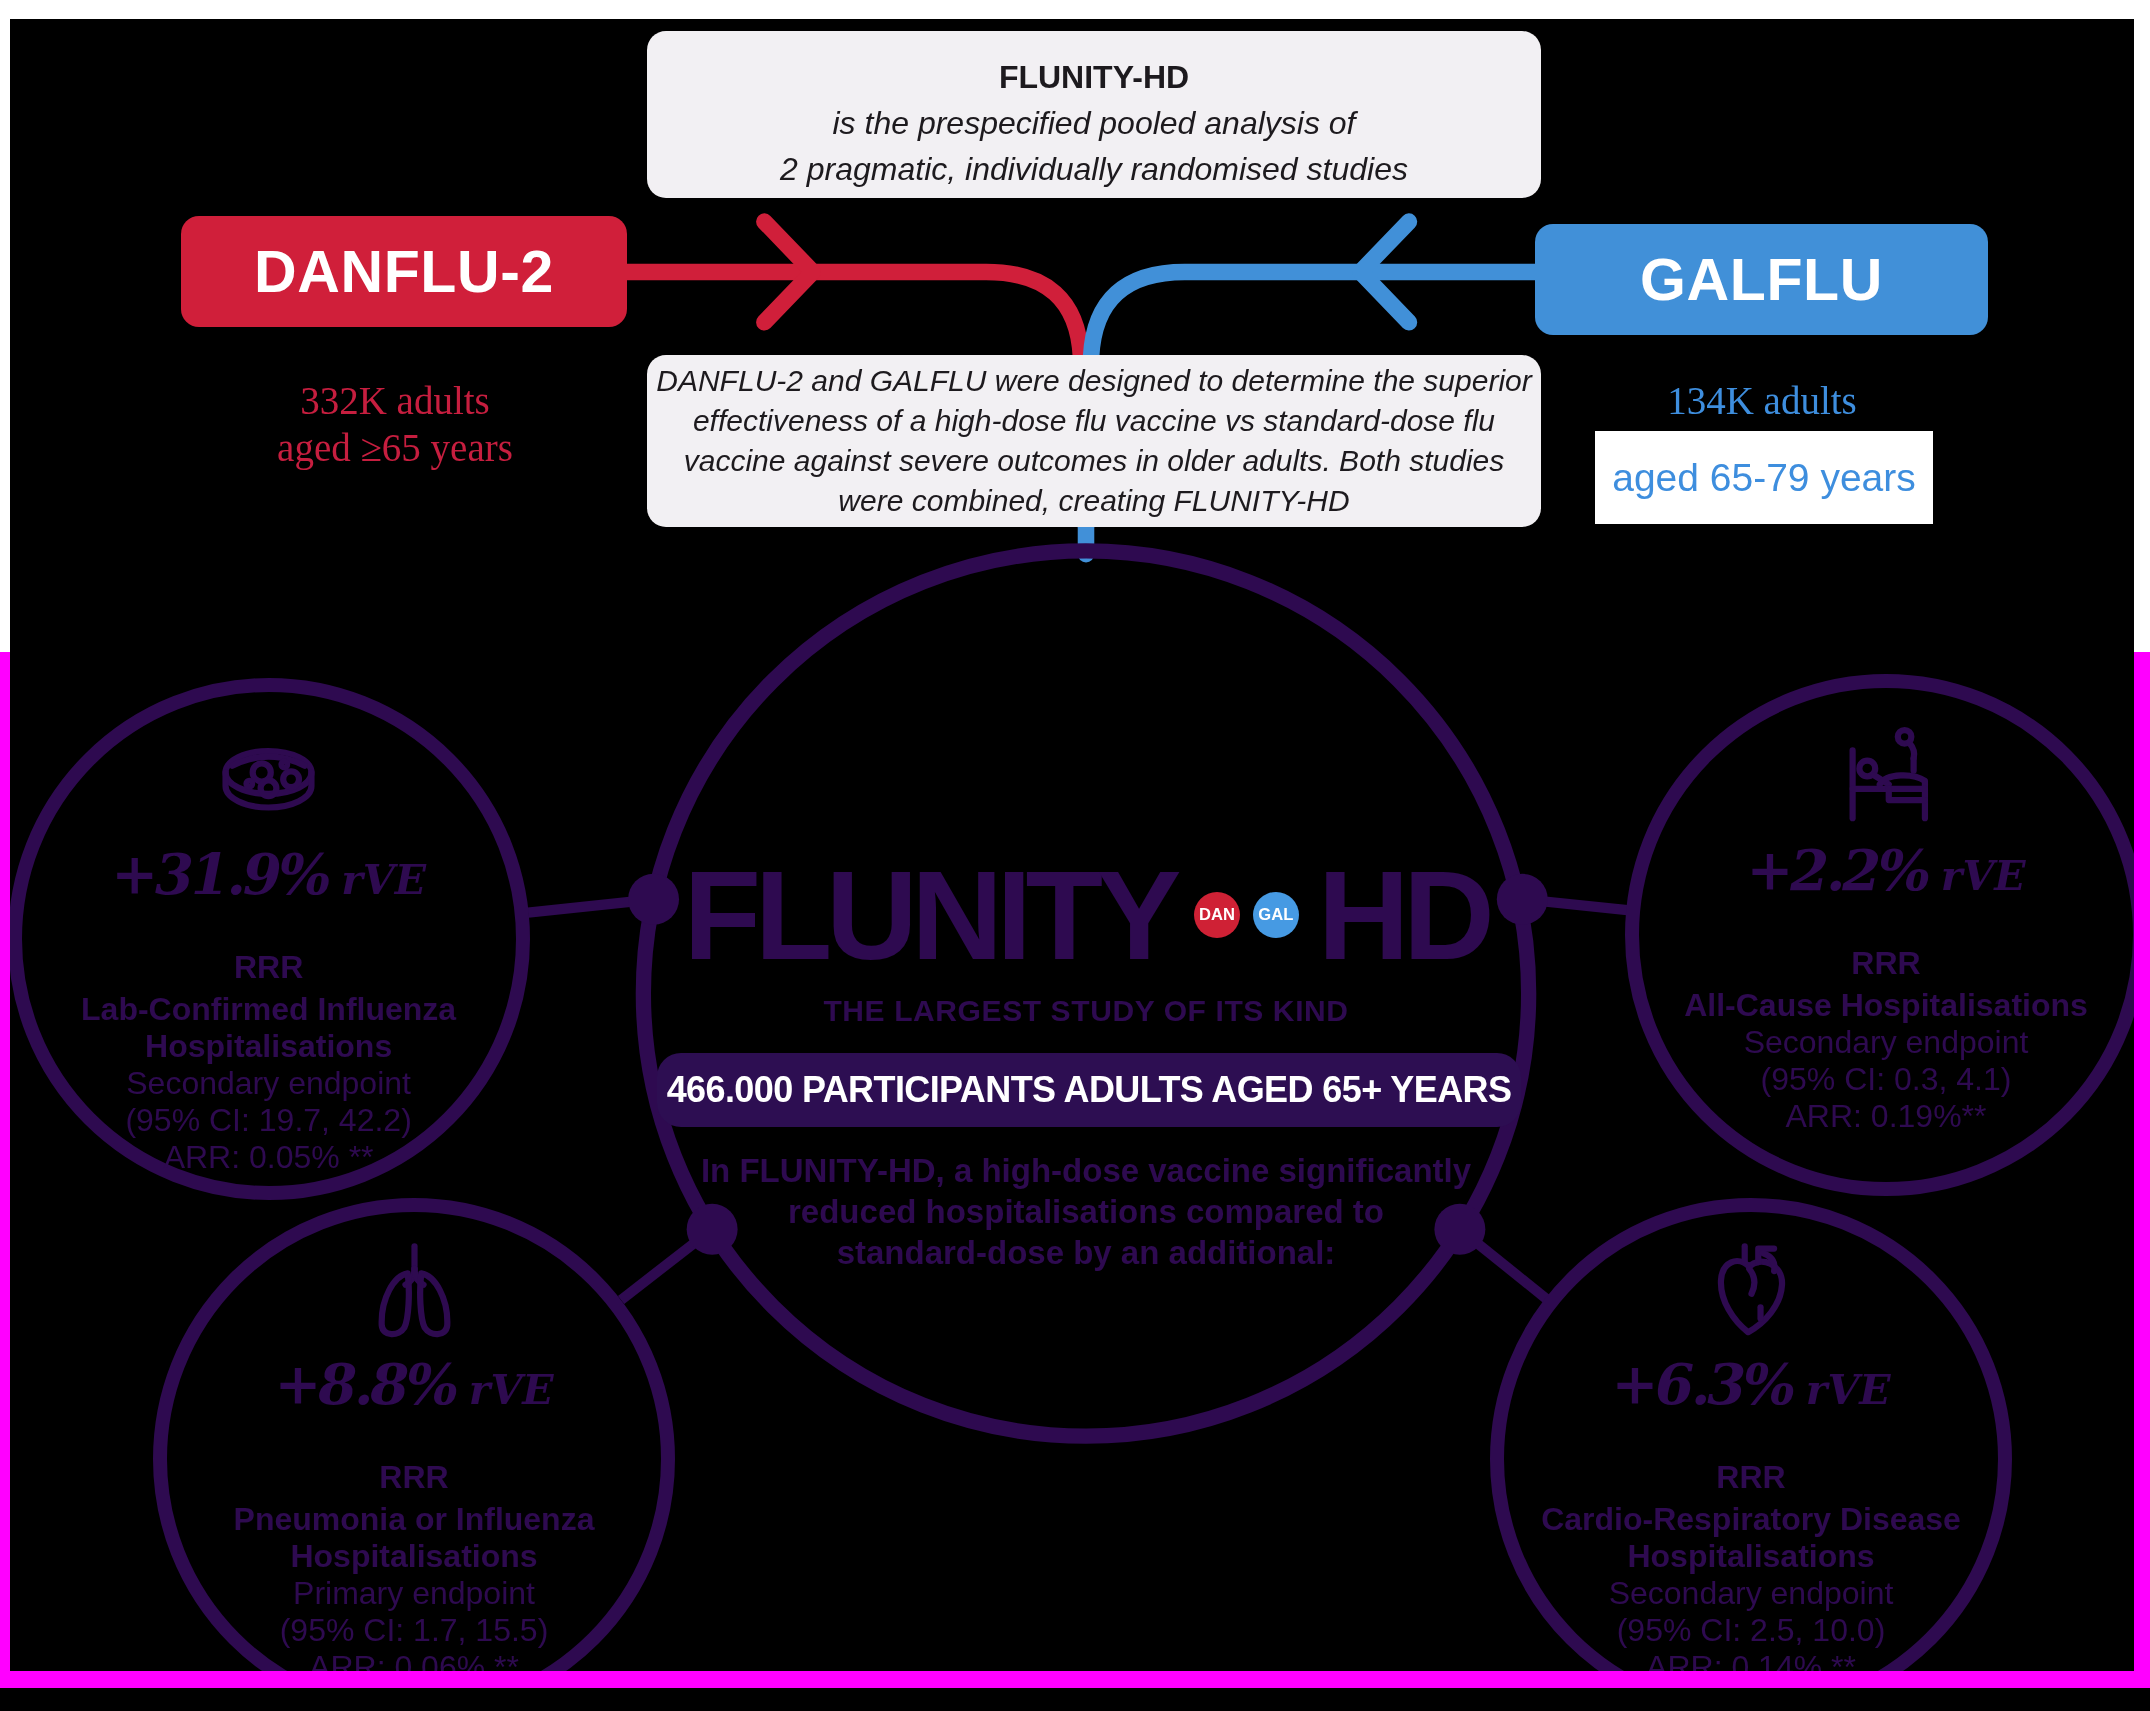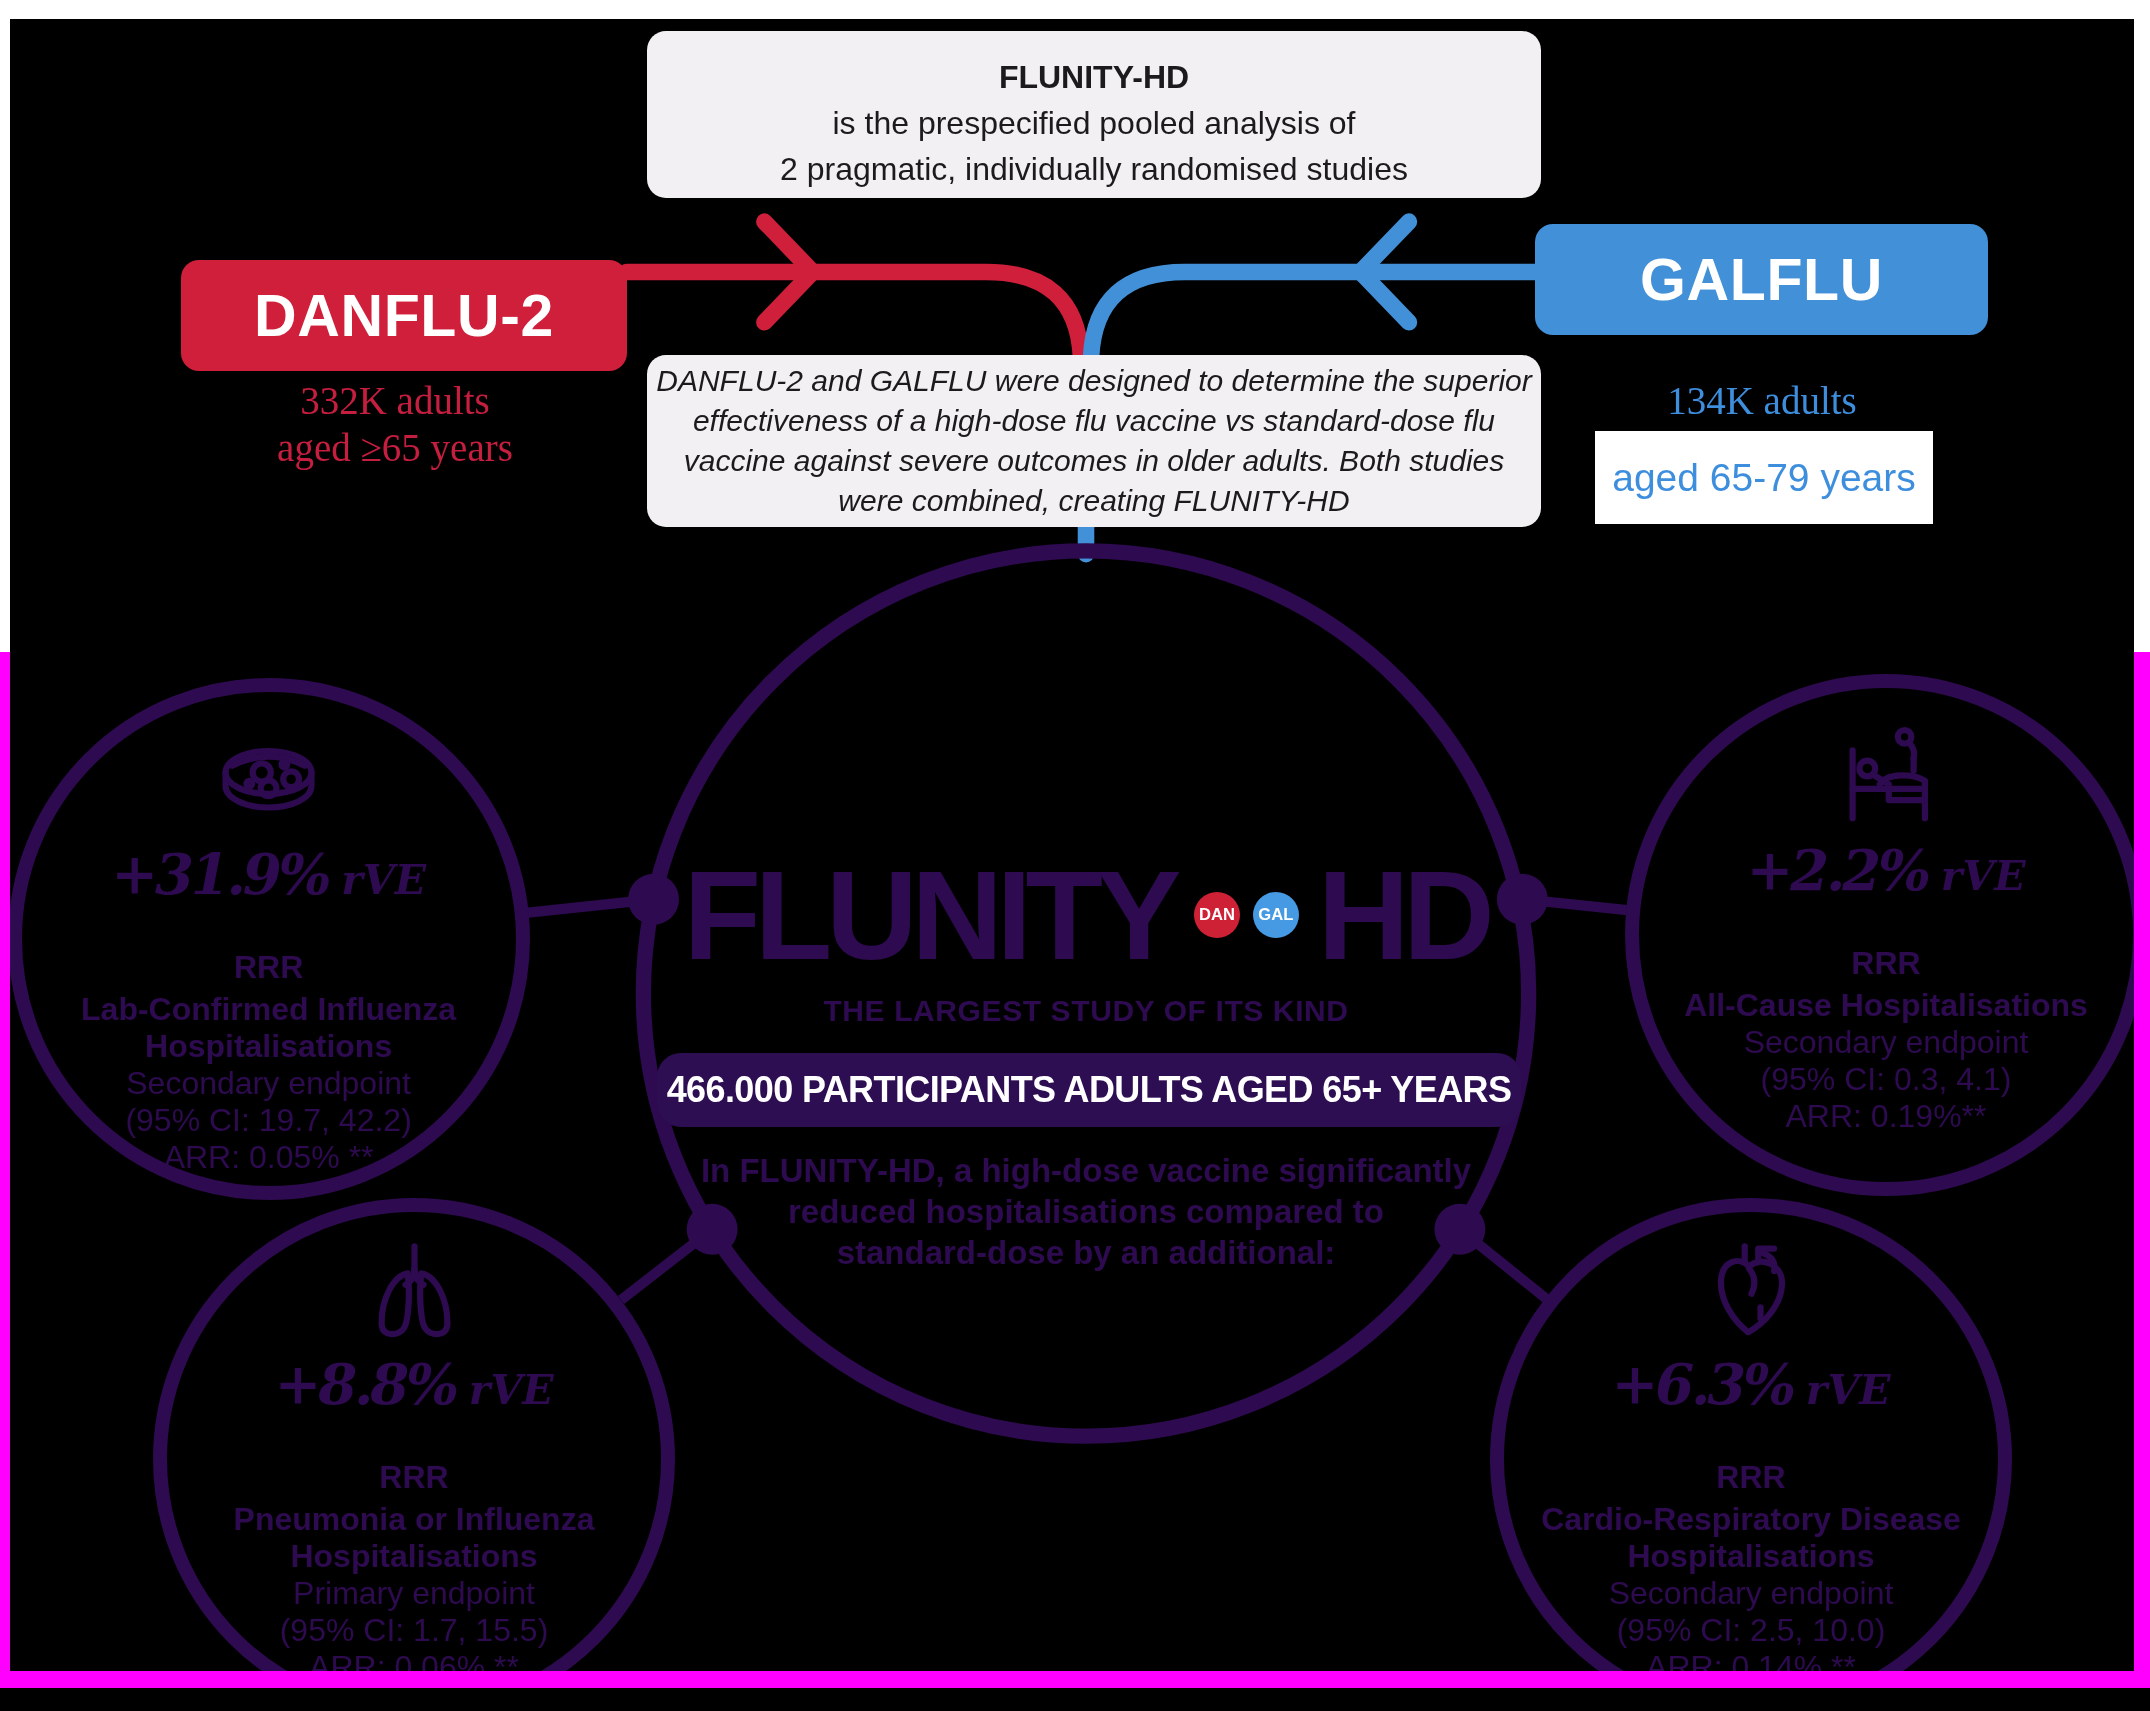--- a/index.html
+++ b/index.html
@@ -25,29 +25,29 @@
   .band-bottom{position:absolute;left:0;bottom:0;width:100%;height:16.6px;background:var(--magenta);z-index:60;}
 
   
   #wires{position:absolute;left:0;top:0;z-index:1;}
 
   
   .note{position:absolute;background:var(--boxbg);border-radius:19px;color:#1d1a1e;
         text-align:center;z-index:10;}
   .note-top{left:647px;top:31px;width:894px;height:167px;padding-top:23px;}
   .note-top .t{font-size:32px;font-weight:700;line-height:46px;}
-  .note-top .i{font-size:32px;line-height:46px;}
+  .note-top .i{font-size:32px;font-style:italic;line-height:46px;}
   .note-mid{left:647px;top:355px;width:894px;height:172px;padding-top:6.4px;}
   .note-mid .i{font-size:30px;font-style:italic;line-height:40px;}
 
   
   .pill{position:absolute;top:216px;height:111px;border-radius:18px;display:flex;
         align-items:center;justify-content:center;color:#fff;font-size:59px;font-weight:700;
         letter-spacing:0.6px;z-index:10;}
-  .pill-danflu{left:181px;width:446px;background:var(--red);margin-top:44px;}
+  .pill-danflu{left:181px;width:446px;background:var(--red);}
   .pill-galflu{left:1535px;width:453px;background:var(--blue);margin-top:8px;}
 
   .study-cap{position:absolute;top:377px;width:382px;text-align:center;font-size:39px;
              font-weight:500;line-height:47px;z-index:10;font-family:Liberation Serif, serif;}
   .study-cap.red{left:204px;color:#c61e3f;}
   .study-cap.blue{left:1571px;color:#3e8ede;}
   .age-chip{position:absolute;left:1595px;top:431px;width:338px;height:93px;background:#fff;
             display:flex;align-items:center;justify-content:center;color:#3e8ede;font-size:39px;
             font-weight:500;z-index:10;}
 

